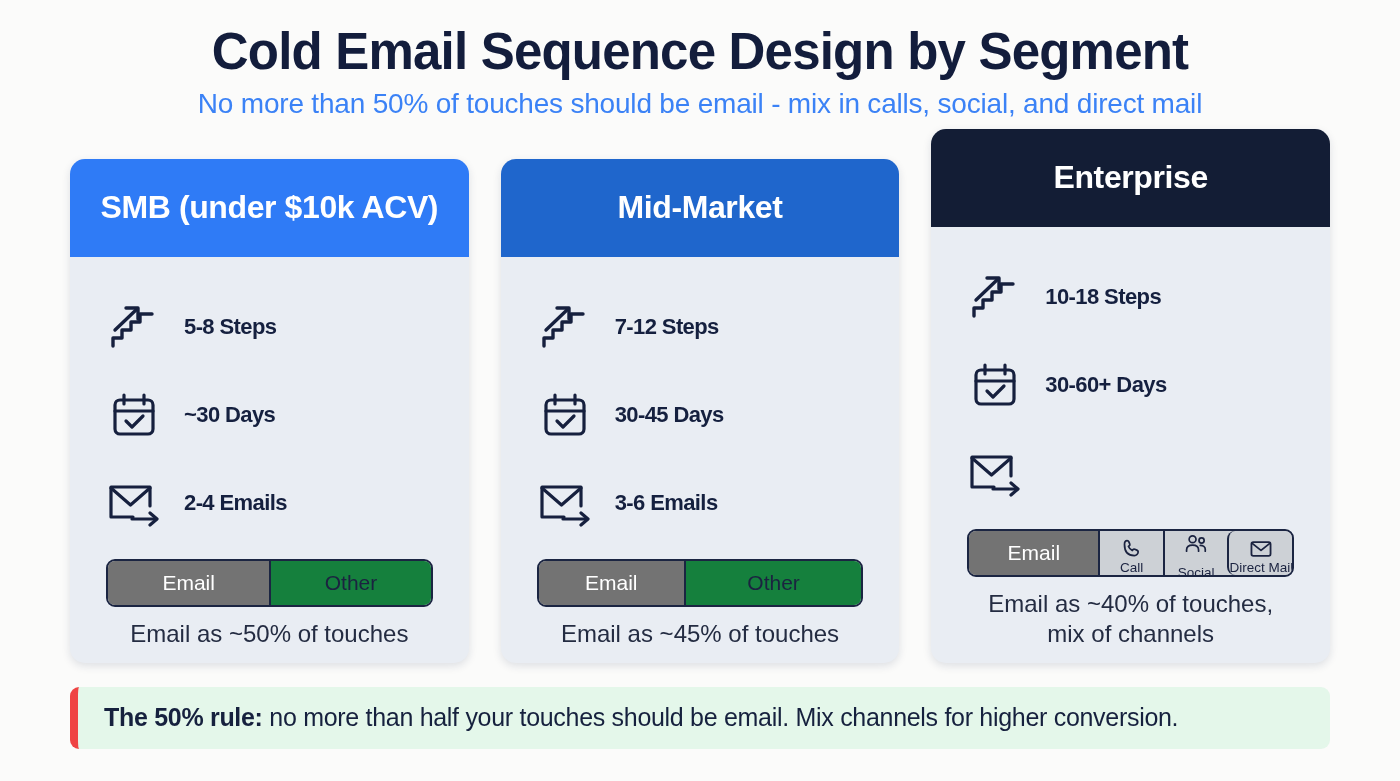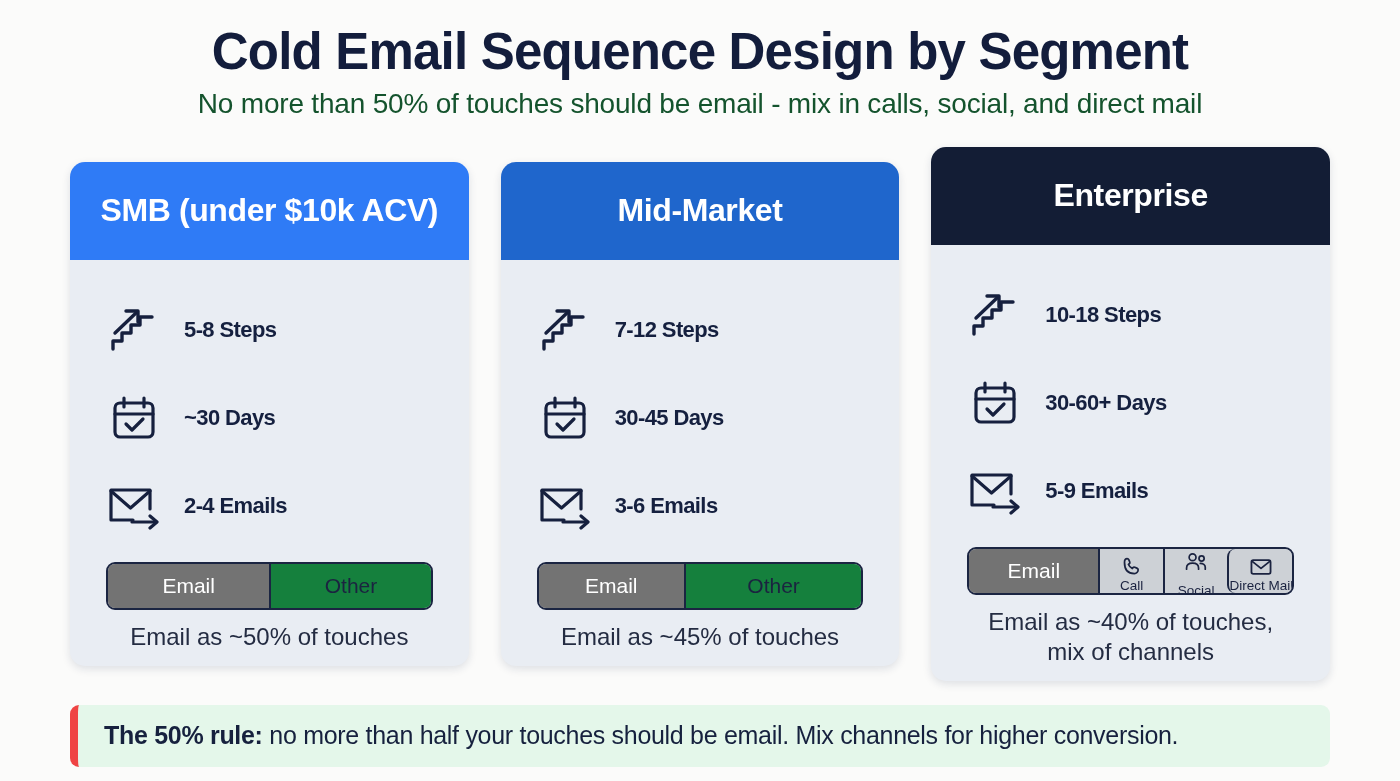--- a/index.html
+++ b/index.html
@@ -33,31 +33,31 @@
     font-weight: bold;
     letter-spacing: -0.8px;
     color: #131d3c;
     line-height: 1.18;
   }
 
   .subtitle {
     margin-top: 4px;
     font-size: 28px;
     font-weight: 400;
-    color: #14532d;
+    color: #3b82f6;
     letter-spacing: -0.2px;
     line-height: 1.3;
   }
 
   
   .cards {
-    margin-top: 24px;
+    margin-top: 6px;
     display: flex;
     gap: 32px;
-    align-items: center;
+    align-items: flex-end;
   }
 
   .card {
     flex: 1 1 0;
     border-radius: 15px;
     background: #e9edf3;
     box-shadow: 0 3px 9px rgba(24,40,80,0.13);
     overflow: hidden;
     display: flex;
     flex-direction: column;
@@ -337,21 +337,20 @@
           </div>
           <div class="metric">
             <span class="metric-icon">
               <svg width="56" height="48" viewBox="0 0 56 48" fill="none" stroke="#16203e" stroke-width="3.2" stroke-linecap="round" stroke-linejoin="round">
       <polyline points="44,27 44,8 5,8 5,38 27,38"></polyline>
       <polyline points="5,9 24.5,26 44,9"></polyline>
       <line x1="26" y1="40" x2="50" y2="40"></line>
       <polyline points="44,34 51,40 44,46"></polyline>
     </svg>
             </span>
-            <span class="metric-label">5-9 Emails</span>
           </div>
           <div class="bar-wrap">
             <div class="bar">
               <div class="seg email" style="flex: 0 0 40%;">
                 <span>Email</span>
               </div>
               <div class="seg chan" style="flex: 0 0 20%;">
                 <span class="chan-icon">
                   <svg width="21" height="21" viewBox="0 0 24 24" fill="none" stroke="#1b2340" stroke-width="2" stroke-linecap="round" stroke-linejoin="round">
       <path d="M7 3c1 0 1.6.5 2 1.5l1 2.4c.3.8.1 1.5-.5 2l-1 .8c.9 2 2.4 3.6 4.4 4.6l.8-1c.5-.6 1.2-.8 2-.5l2.4 1c1 .4 1.5 1 1.5 2 0 2.3-2 4.2-4.3 4.2C8.2 20 4 15.8 4 7.3 4 5 5 3 7 3z"></path>

